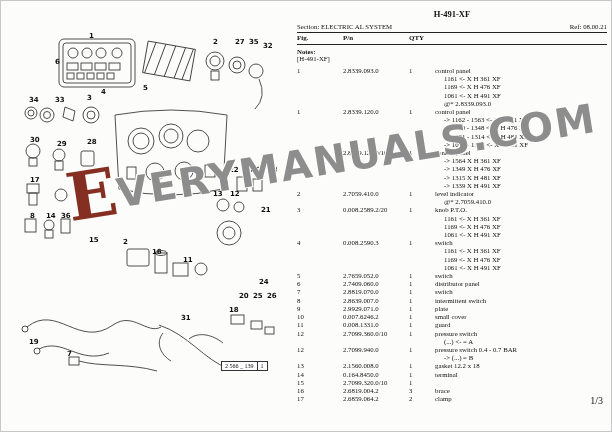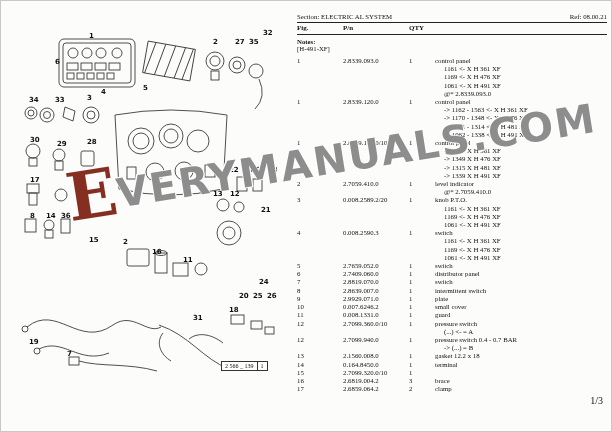--- a/index.html
+++ b/index.html
@@ -137,21 +137,21 @@
       </g>
     </svg>
     <div style="position:absolute;left:0;top:0;width:100%;height:100%;">
         <span class="callout" style="left: 46px; top: 32px;">6</span>
         <span class="callout" style="left: 80px; top: 6px;">1</span>
         <span class="callout" style="left: 134px; top: 58px;">5</span>
         <span class="callout" style="left: 92px; top: 62px;">4</span>
         <span class="callout" style="left: 204px; top: 12px;">2</span>
         <span class="callout" style="left: 226px; top: 12px;">27</span>
         <span class="callout" style="left: 240px; top: 12px;">35</span>
-        <span class="callout" style="left: 254px; top: 3px;">32</span>
+        <span class="callout" style="left: 254px; top: 16px;">32</span>
         <span class="callout" style="left: 20px; top: 70px;">34</span>
         <span class="callout" style="left: 46px; top: 70px;">33</span>
         <span class="callout" style="left: 78px; top: 68px;">3</span>
         <span class="callout" style="left: 21px; top: 110px;">30</span>
         <span class="callout" style="left: 48px; top: 114px;">29</span>
         <span class="callout" style="left: 78px; top: 112px;">28</span>
         <span class="callout" style="left: 21px; top: 150px;">17</span>
         <span class="callout" style="left: 220px; top: 140px;">22</span>
         <span class="callout" style="left: 234px; top: 140px;">10</span>
         <span class="callout" style="left: 247px; top: 140px;">9</span>
@@ -159,40 +159,41 @@
         <span class="callout" style="left: 204px; top: 164px;">13</span>
         <span class="callout" style="left: 221px; top: 164px;">12</span>
         <span class="callout" style="left: 252px; top: 180px;">21</span>
         <span class="callout" style="left: 21px; top: 186px;">8</span>
         <span class="callout" style="left: 37px; top: 186px;">14</span>
         <span class="callout" style="left: 52px; top: 186px;">36</span>
         <span class="callout" style="left: 80px; top: 210px;">15</span>
         <span class="callout" style="left: 114px; top: 212px;">2</span>
         <span class="callout" style="left: 143px; top: 222px;">16</span>
         <span class="callout" style="left: 174px; top: 230px;">11</span>
-        <span class="callout" style="left: 184px; top: 288px;">31</span>
+        <span class="callout" style="left: 172px; top: 288px;">31</span>
         <span class="callout" style="left: 220px; top: 280px;">18</span>
         <span class="callout" style="left: 250px; top: 252px;">24</span>
         <span class="callout" style="left: 230px; top: 266px;">20</span>
         <span class="callout" style="left: 244px; top: 266px;">25</span>
         <span class="callout" style="left: 258px; top: 266px;">26</span>
         <span class="callout" style="left: 20px; top: 312px;">19</span>
         <span class="callout" style="left: 58px; top: 324px;">7</span>
       </div>
     <div class="plate">
       <span>2 566 _ 139</span>
       <span>1</span>
     </div>
   </div>
 
   <div class="watermark">
     <span class="wm-first">E</span><span class="wm-rest">VERYMANUALS.COM</span>
   </div>
 
   <div class="content">
+    <div class="doc-code">H-491-XF</div>
     <div class="section-row">
       <span>Section: ELECTRIC AL SYSTEM</span>
       <span>Ref: 08.00.21</span>
     </div>
     <div class="rule"></div>
     <div class="phead">
       <span>Fig.</span>
       <span>P/n</span>
       <span>QTY</span>
     </div>

